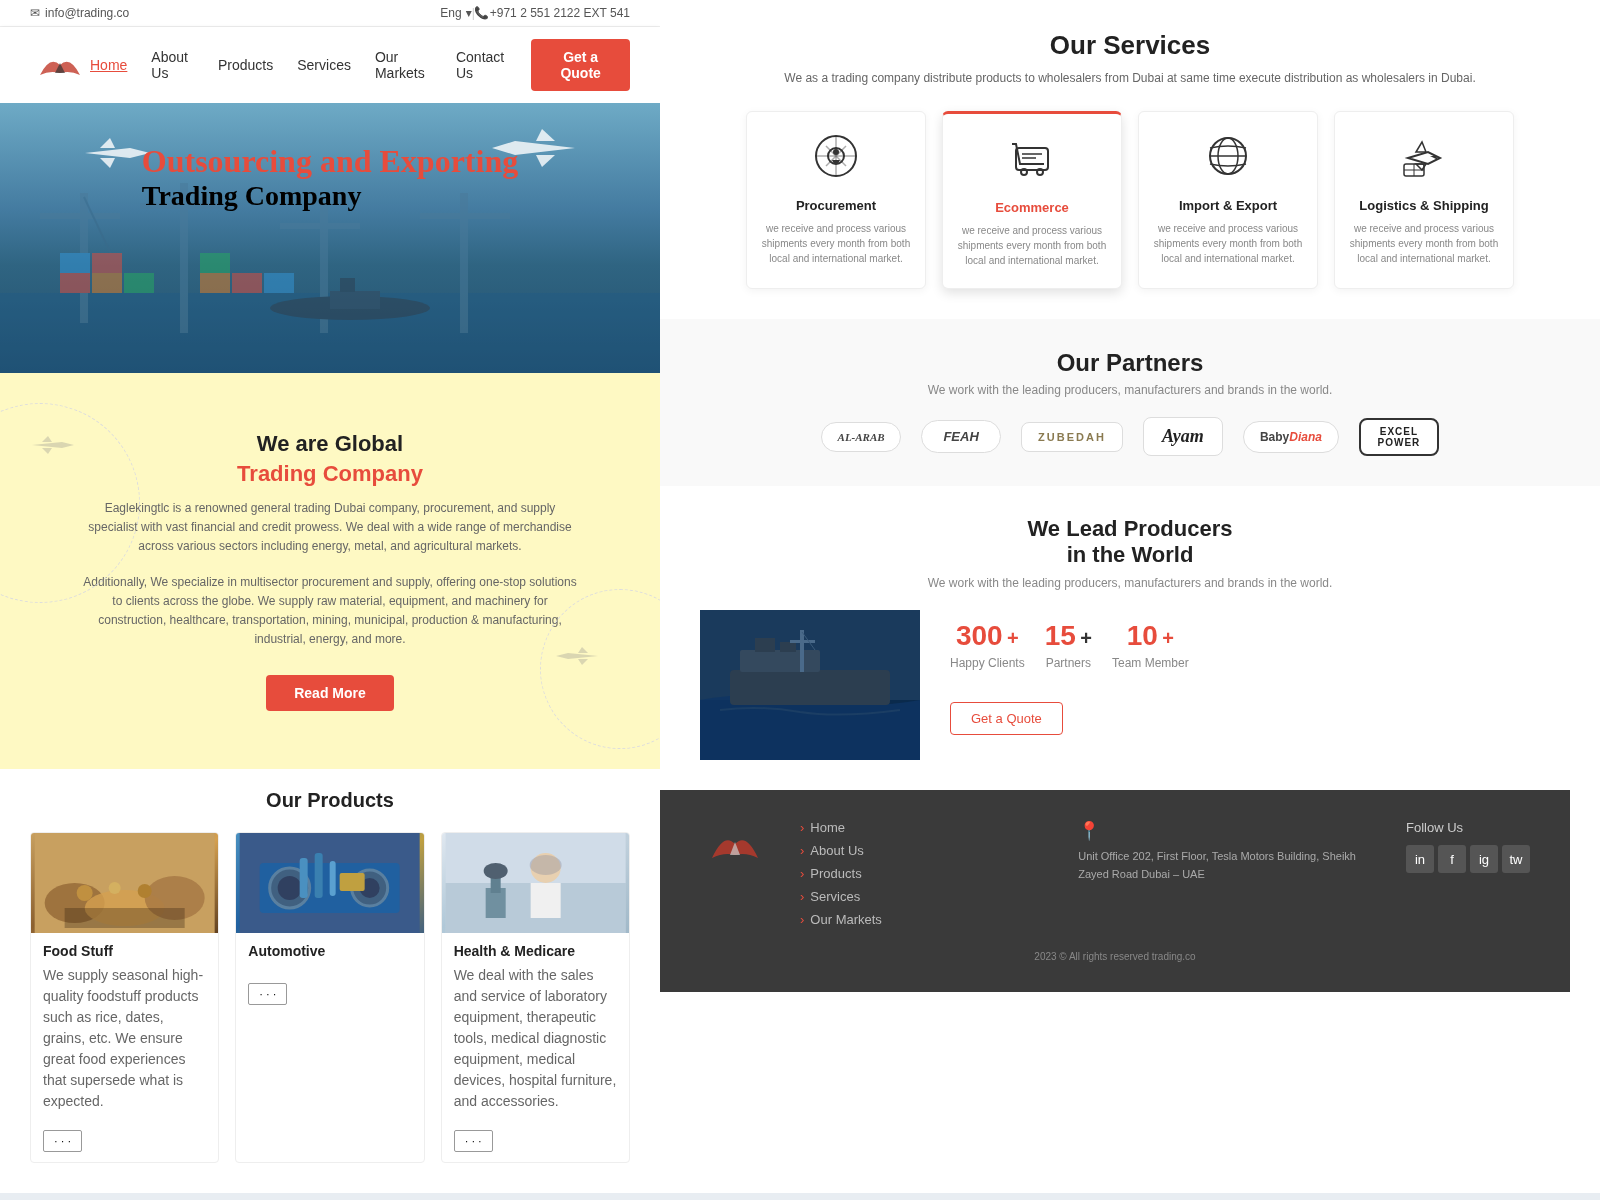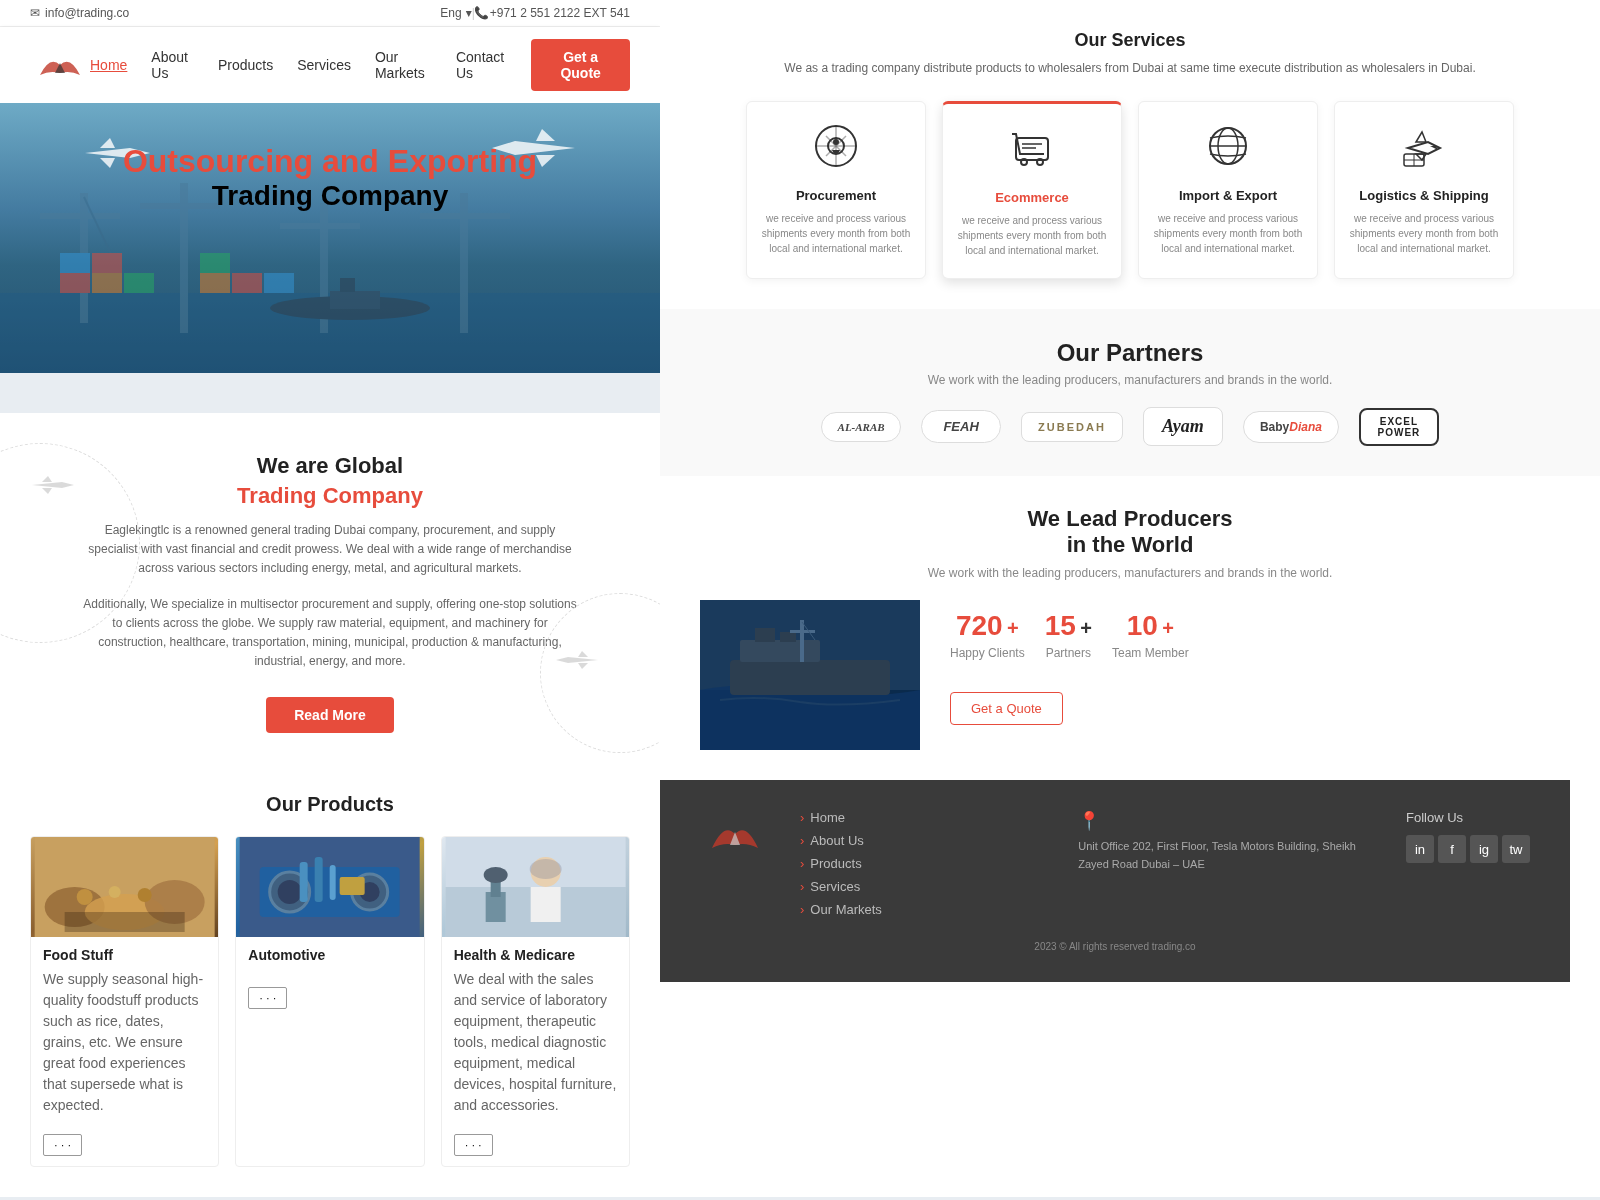--- a/index.html
+++ b/index.html
@@ -65,41 +65,40 @@
       display: flex;
       align-items: flex-start;
       justify-content: center;
       padding-top: 40px;
     }
     .hero-bg {
       position: absolute; inset: 0;
       background: linear-gradient(to bottom, #87CEEB 0%, #4a8ab5 40%, #2d6a8a 60%, #1a4a6a 100%);
       opacity: 0.7;
     }
-    .hero-content { position: relative; z-index: 2; text-align: center; }
+    .hero-content { position: relative; z-index: 2; text-align: left; font-family: Liberation Serif, serif; }
     .hero-title-red {
       font-size: 32px;
       font-weight: 900;
       color: #e74c3c;
       display: block;
     }
     .hero-title-black {
       font-size: 28px;
       font-weight: 900;
       color: #000;
       display: block;
     }
 
     
     .global-section {
-      background: #ffffff;
-      padding: 40px 80px;
+      background: #fef9c3;
+      padding: 58px 80px;
       text-align: center;
       width: 660px;
-      margin-top: 40px;
     }
     .global-title { font-size: 22px; font-weight: bold; color: #222; margin-bottom: 4px; }
     .global-title-red { font-size: 22px; font-weight: bold; color: #e74c3c; }
     .global-desc { font-size: 12px; color: #666; line-height: 1.6; margin-top: 12px; margin-bottom: 16px; }
     .btn-read-more {
       background: #e74c3c;
       color: #fff;
       border: none;
       padding: 10px 28px;
       border-radius: 4px;
@@ -153,21 +152,21 @@
       cursor: pointer;
       border-radius: 2px;
       width: fit-content;
     }
 
     
     .services-section {
       padding: 30px 40px;
       text-align: center;
     }
-    .services-title { font-size: 18px; font-weight: bold; color: #222; margin-bottom: 8px; }
+    .services-title { font-size: 26px; font-weight: bold; color: #222; margin-bottom: 8px; }
     .services-desc { font-size: 12px; color: #666; line-height: 1.5; margin-bottom: 24px; }
     .services-grid { display: flex; gap: 16px; justify-content: center; }
     .service-card {
       width: 180px;
       border: 1px solid #eee;
       border-radius: 6px;
       padding: 20px 12px;
       text-align: center;
       background: #fff;
       box-shadow: 0 2px 8px rgba(0,0,0,0.05);
@@ -588,21 +587,21 @@
             <line x1="102" y1="22" x2="115" y2="40" stroke="#3a5a7a" stroke-width="1"></line>
 
             <path d="M20,100 Q60,95 100,102 Q140,108 200,100" stroke="#2a4a6a" stroke-width="2" fill="none" opacity="0.5"></path>
           </svg>
         </div>
 
         <div style="display:flex;flex-direction:column;align-items:flex-start;justify-content:center;gap:16px;">
           <div class="stats-grid">
             <div class="stat-item">
               <div>
-                <span class="stat-number">720</span>
+                <span class="stat-number">300</span>
                 <span class="stat-plus" style="color:#e74c3c;"> +</span>
               </div>
               <div class="stat-label">Happy Clients</div>
             </div>
             <div class="stat-item">
               <div>
                 <span class="stat-number">15</span>
                 <span class="stat-plus" style="color:#333;"> +</span>
               </div>
               <div class="stat-label">Partners</div>

